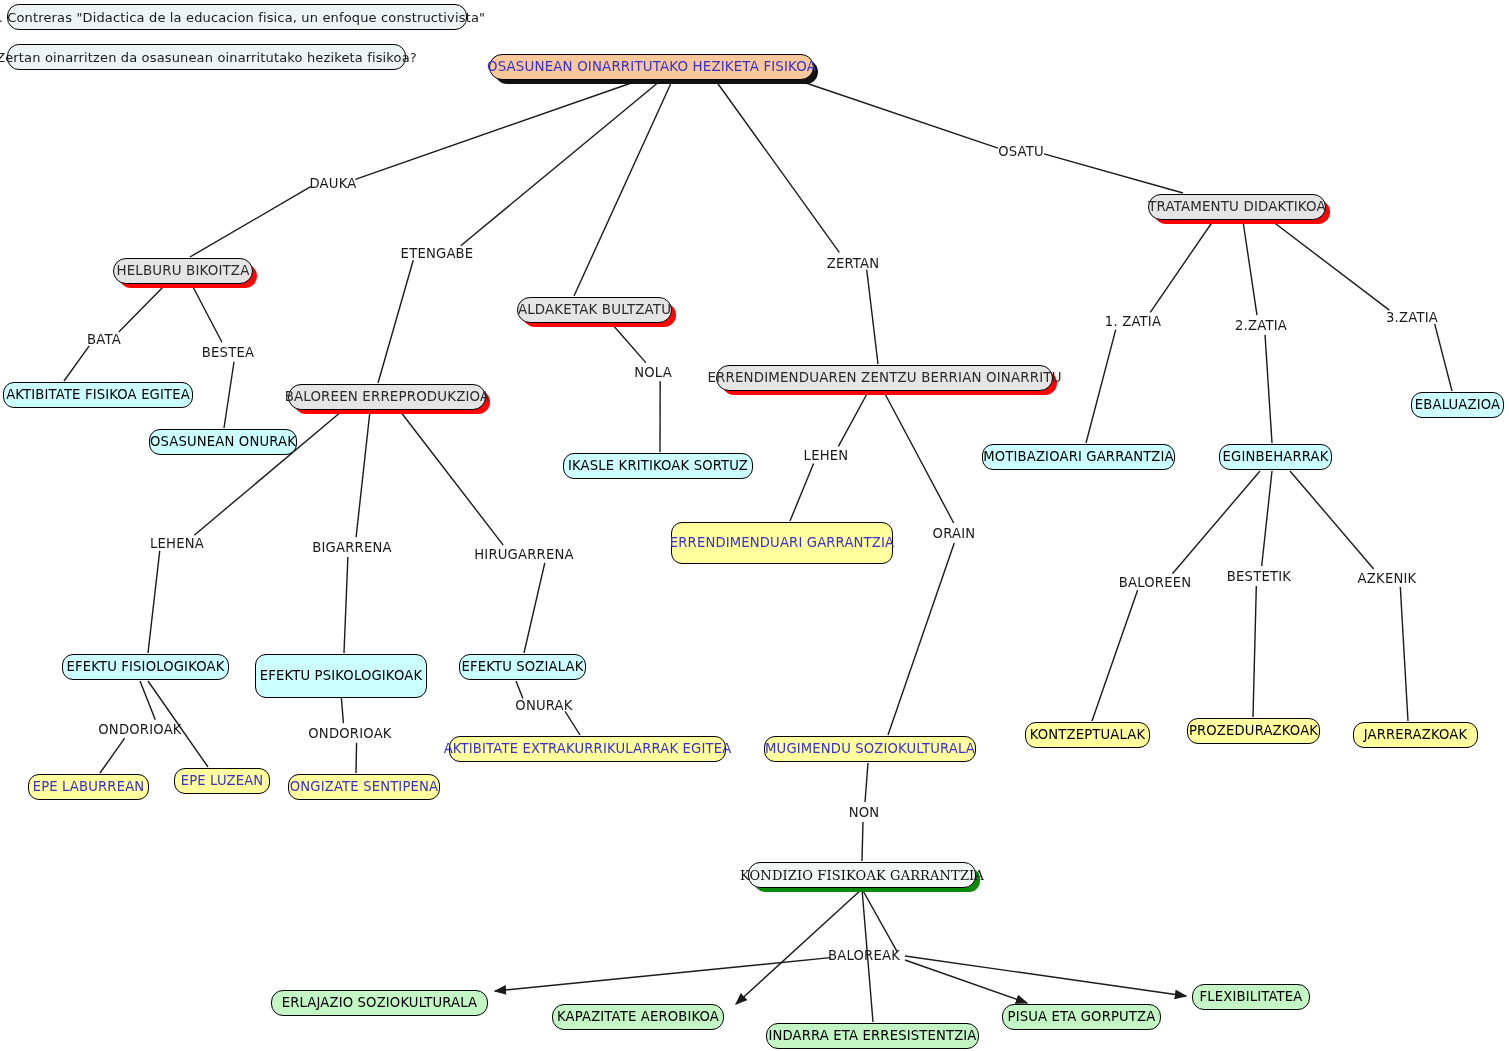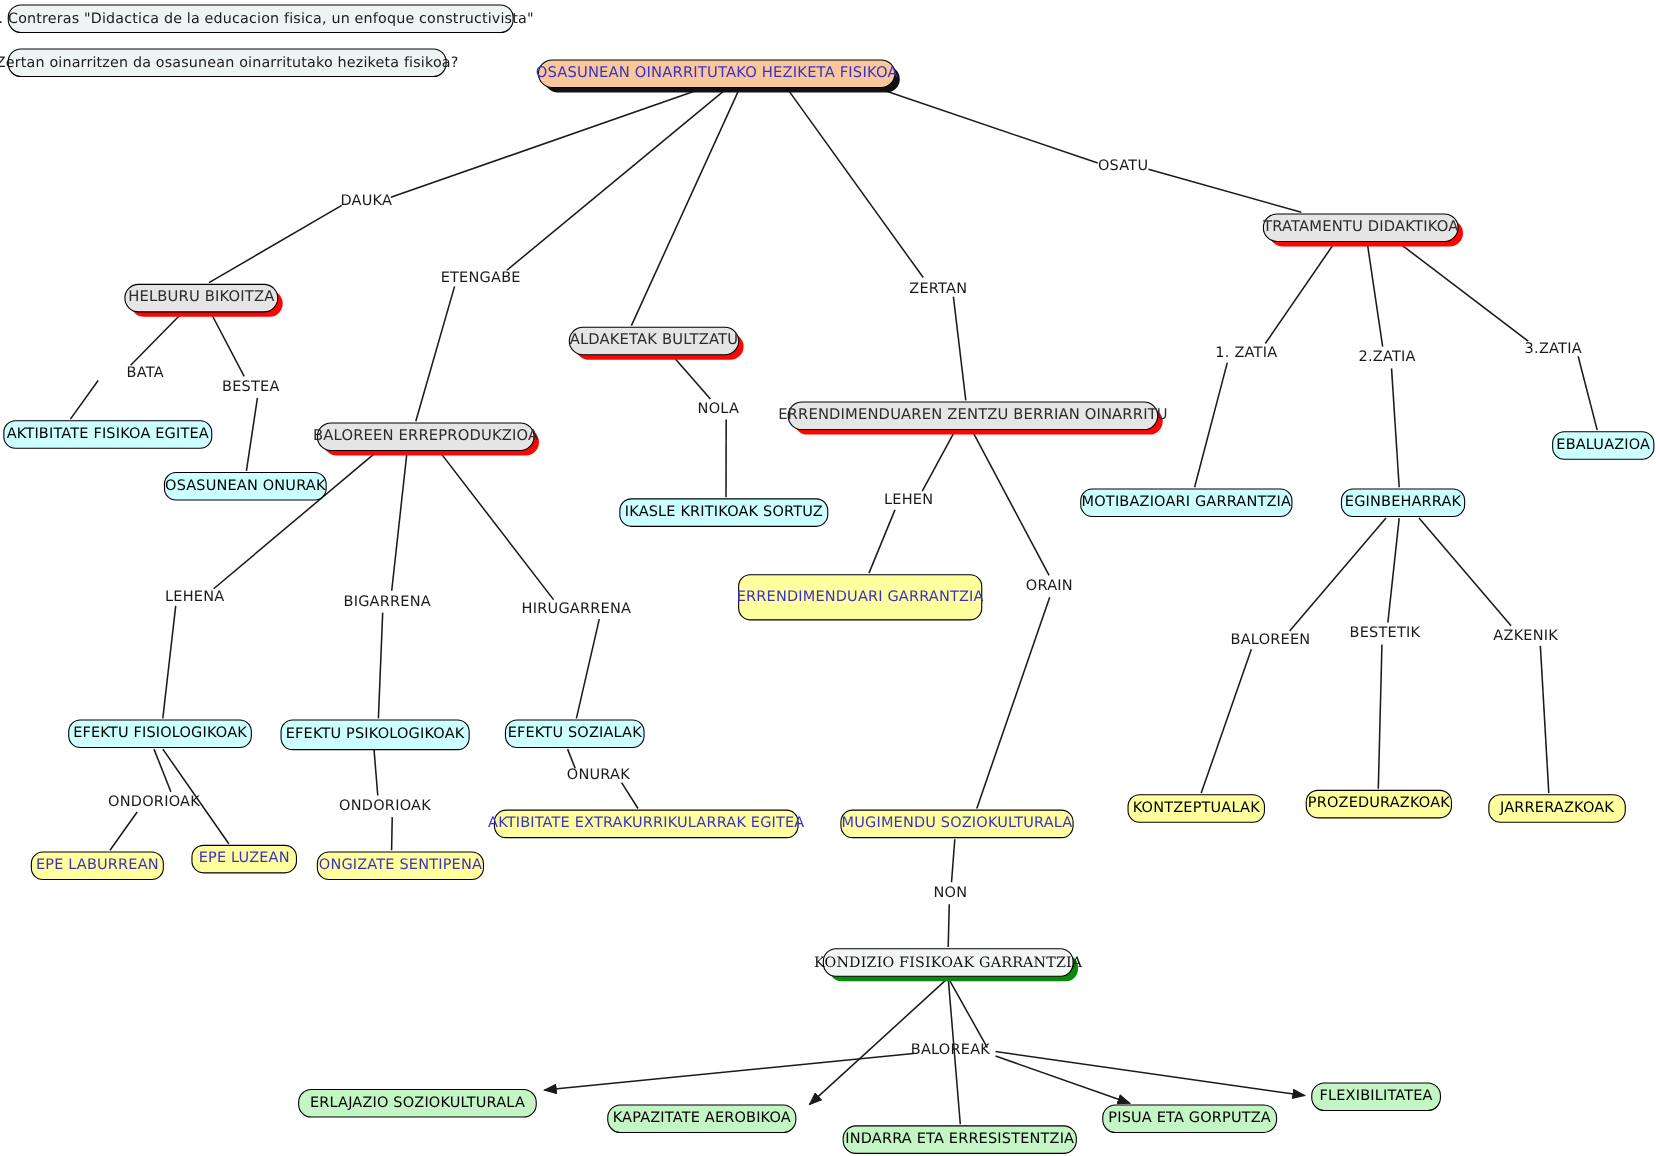--- a/index.html
+++ b/index.html
@@ -173,21 +173,21 @@
         <line x1="862" y1="889" x2="873" y2="1022" stroke="#1a1a1a" stroke-width="1.4"></line>
         <line x1="905" y1="960" x2="1027" y2="1003" stroke="#1a1a1a" stroke-width="1.4" marker-end="url(#arrowhead)"></line>
         <line x1="905" y1="956" x2="1186" y2="996" stroke="#1a1a1a" stroke-width="1.4" marker-end="url(#arrowhead)"></line>
       </g>
   </svg>
   <div id="edge-labels">
       <div class="edge-label" style="left: 333px; top: 183px;">DAUKA</div>
       <div class="edge-label" style="left: 437px; top: 253px;">ETENGABE</div>
       <div class="edge-label" style="left: 853px; top: 263px;">ZERTAN</div>
       <div class="edge-label" style="left: 1021px; top: 151px;">OSATU</div>
-      <div class="edge-label" style="left: 104px; top: 339px; margin-left: 28px;">BATA</div>
+      <div class="edge-label" style="left: 104px; top: 339px;">BATA</div>
       <div class="edge-label" style="left: 228px; top: 352px;">BESTEA</div>
       <div class="edge-label" style="left: 653px; top: 372px;">NOLA</div>
       <div class="edge-label" style="left: 177px; top: 543px;">LEHENA</div>
       <div class="edge-label" style="left: 352px; top: 547px;">BIGARRENA</div>
       <div class="edge-label" style="left: 524px; top: 554px;">HIRUGARRENA</div>
       <div class="edge-label" style="left: 140px; top: 729px;">ONDORIOAK</div>
       <div class="edge-label" style="left: 350px; top: 733px;">ONDORIOAK</div>
       <div class="edge-label" style="left: 544px; top: 705px;">ONURAK</div>
       <div class="edge-label" style="left: 826px; top: 455px;">LEHEN</div>
       <div class="edge-label" style="left: 954px; top: 533px;">ORAIN</div>
@@ -209,21 +209,21 @@
       <div class="node n-pink" style="left: 716px; top: 365px; width: 337px; height: 26px;">ERRENDIMENDUAREN ZENTZU BERRIAN OINARRITU</div>
       <div class="node n-pink" style="left: 1148px; top: 194px; width: 178px; height: 26px;">TRATAMENTU DIDAKTIKOA</div>
       <div class="node n-pink" style="left: 288px; top: 384px; width: 198px; height: 26px;">BALOREEN ERREPRODUKZIOA</div>
       <div class="node n-cyan" style="left: 3px; top: 382px; width: 190px; height: 26px;">AKTIBITATE FISIKOA EGITEA</div>
       <div class="node n-cyan" style="left: 149px; top: 429px; width: 148px; height: 26px;">OSASUNEAN ONURAK</div>
       <div class="node n-cyan" style="left: 563px; top: 453px; width: 190px; height: 26px;">IKASLE KRITIKOAK SORTUZ</div>
       <div class="node n-cyan" style="left: 982px; top: 444px; width: 193px; height: 26px;">MOTIBAZIOARI GARRANTZIA</div>
       <div class="node n-cyan" style="left: 1219px; top: 444px; width: 113px; height: 26px;">EGINBEHARRAK</div>
       <div class="node n-cyan" style="left: 1411px; top: 392px; width: 93px; height: 26px;">EBALUAZIOA</div>
       <div class="node n-cyan" style="left: 62px; top: 654px; width: 167px; height: 26px;">EFEKTU FISIOLOGIKOAK</div>
-      <div class="node n-cyan" style="left: 255px; top: 654px; width: 172px; height: 28px;">EFEKTU PSIKOLOGIKOAK</div>
+      <div class="node n-cyan" style="left: 255px; top: 654px; width: 172px; height: 44px;">EFEKTU PSIKOLOGIKOAK</div>
       <div class="node n-cyan" style="left: 459px; top: 654px; width: 127px; height: 26px;">EFEKTU SOZIALAK</div>
       <div class="node n-yellow-blue" style="left: 671px; top: 522px; width: 222px; height: 42px;">ERRENDIMENDUARI GARRANTZIA</div>
       <div class="node n-yellow-blue" style="left: 28px; top: 774px; width: 121px; height: 26px;">EPE LABURREAN</div>
       <div class="node n-yellow-blue" style="left: 174px; top: 768px; width: 96px; height: 26px;">EPE LUZEAN</div>
       <div class="node n-yellow-blue" style="left: 288px; top: 774px; width: 152px; height: 26px;">ONGIZATE SENTIPENA</div>
       <div class="node n-yellow-blue" style="left: 449px; top: 736px; width: 277px; height: 26px;">AKTIBITATE EXTRAKURRIKULARRAK EGITEA</div>
       <div class="node n-yellow-blue" style="left: 764px; top: 736px; width: 212px; height: 26px;">MUGIMENDU SOZIOKULTURALA</div>
       <div class="node n-yellow" style="left: 1025px; top: 722px; width: 125px; height: 26px;">KONTZEPTUALAK</div>
       <div class="node n-yellow" style="left: 1187px; top: 718px; width: 133px; height: 26px;">PROZEDURAZKOAK</div>
       <div class="node n-yellow" style="left: 1353px; top: 722px; width: 125px; height: 26px;">JARRERAZKOAK</div>

